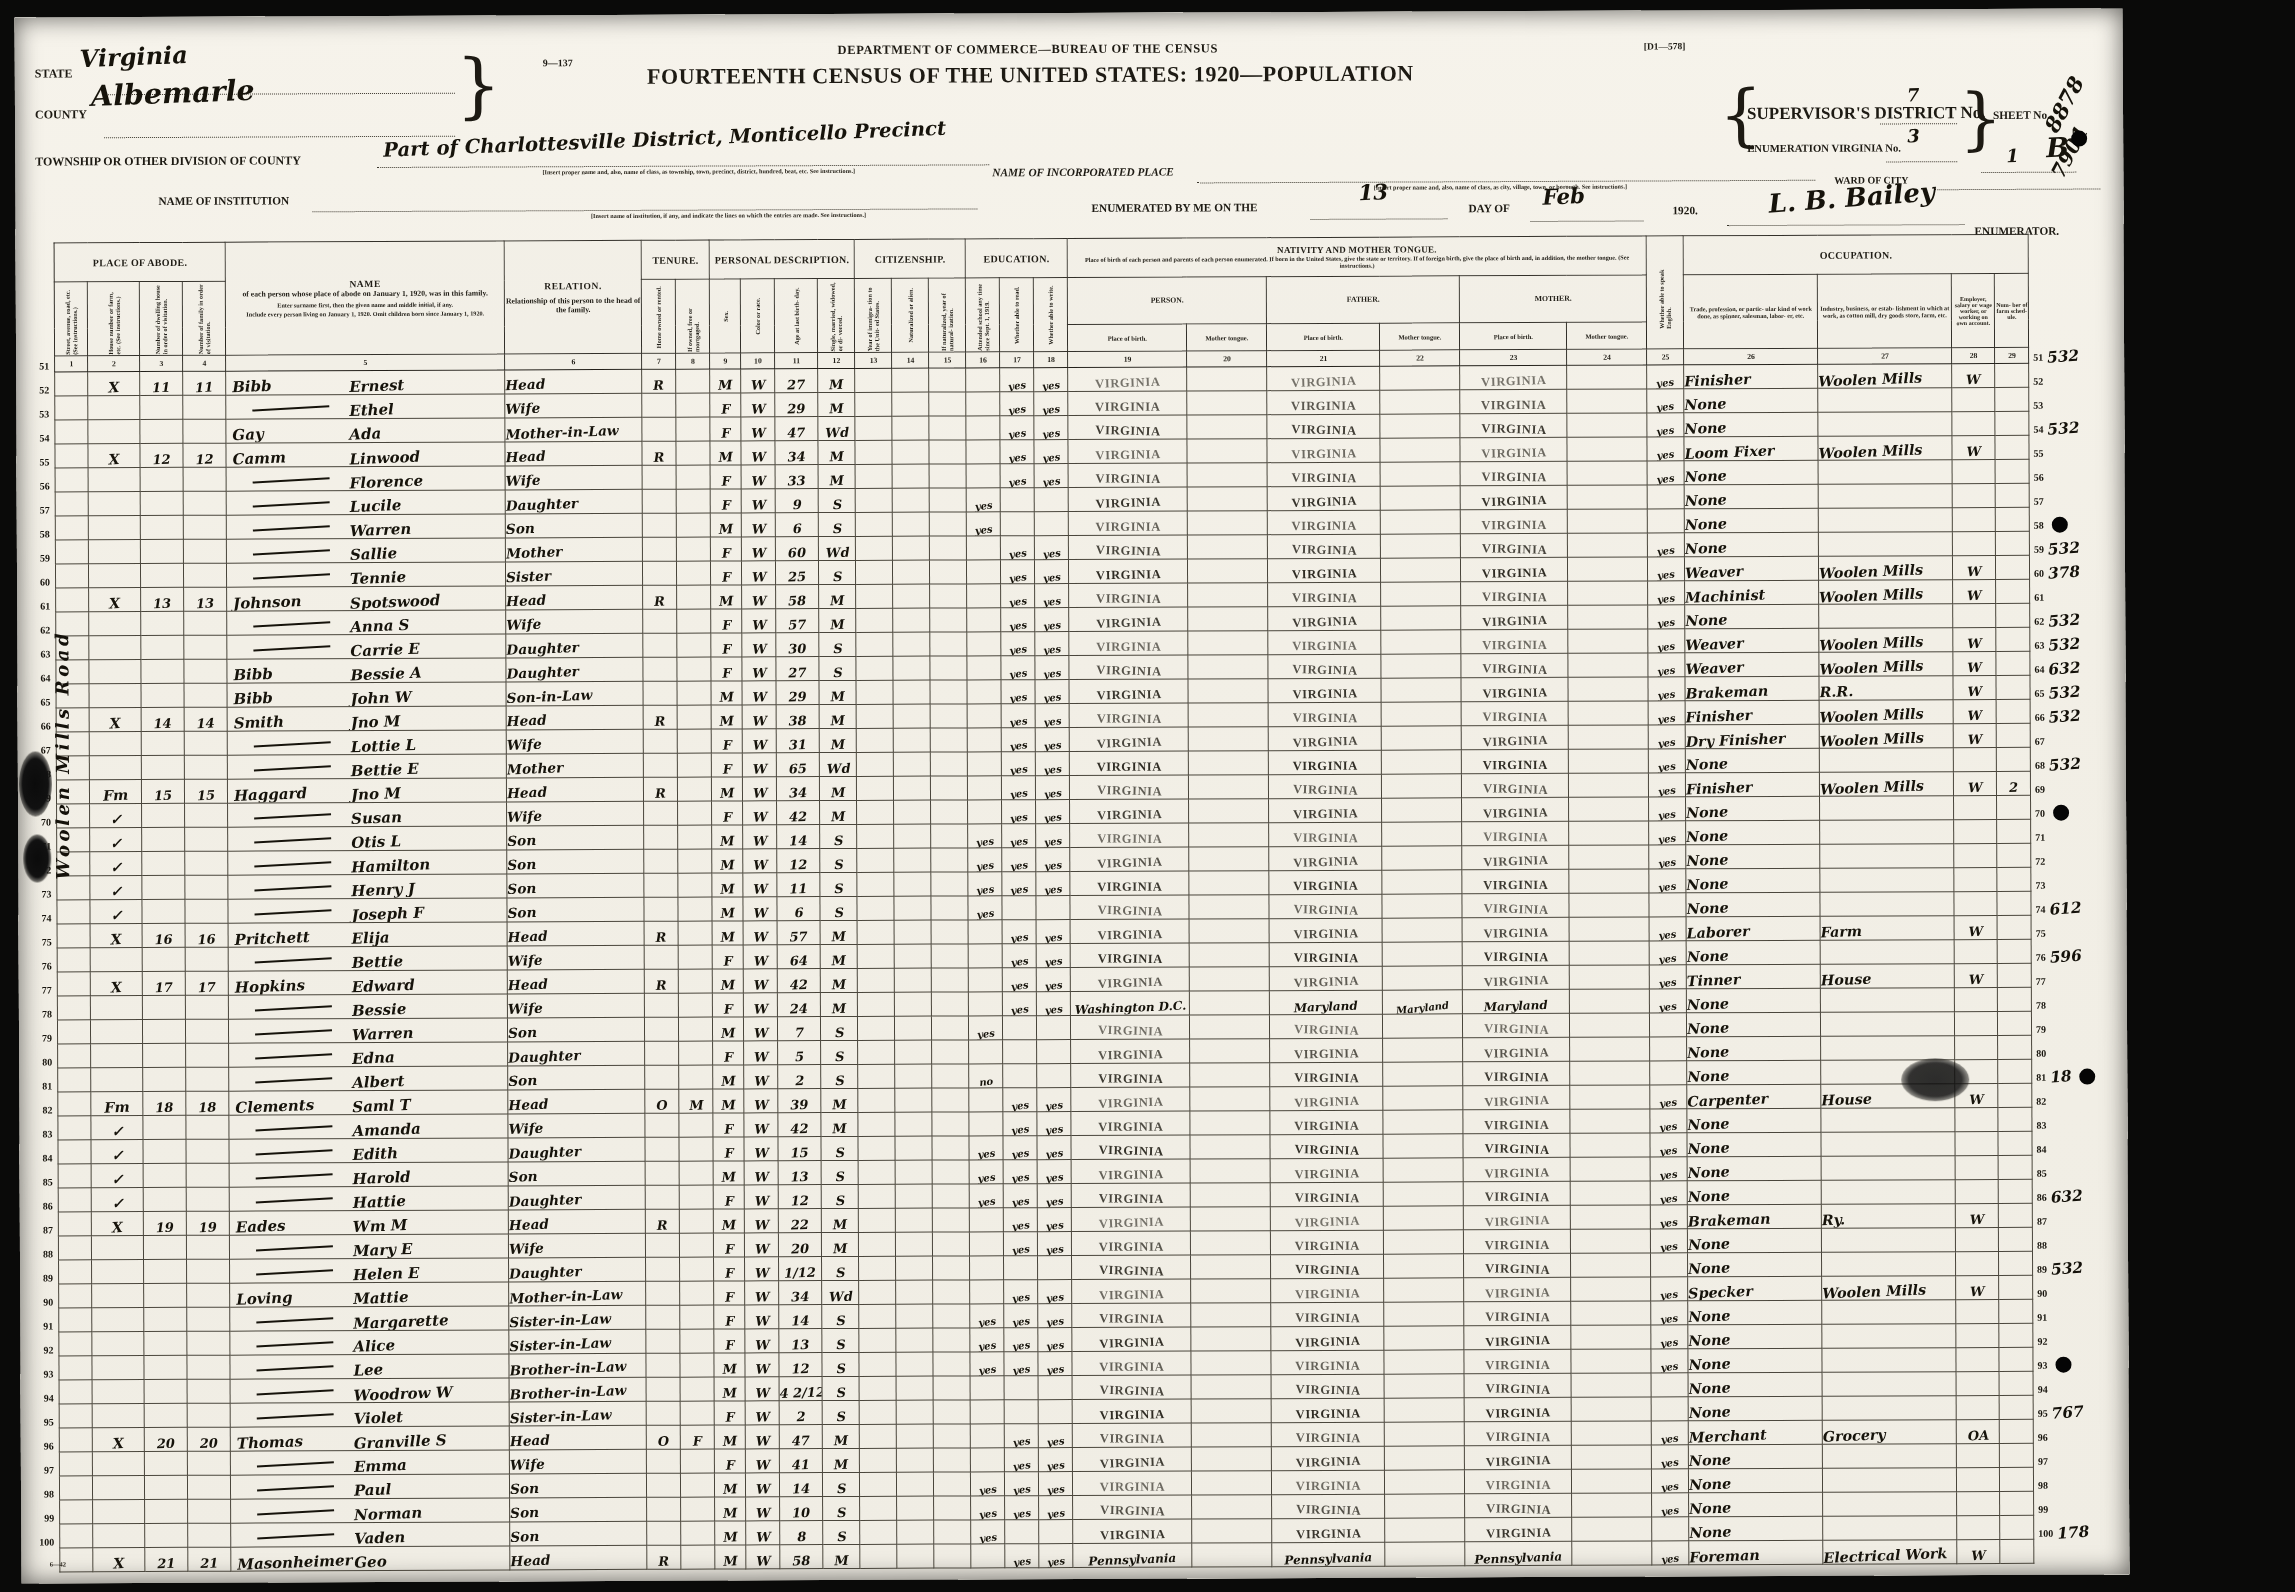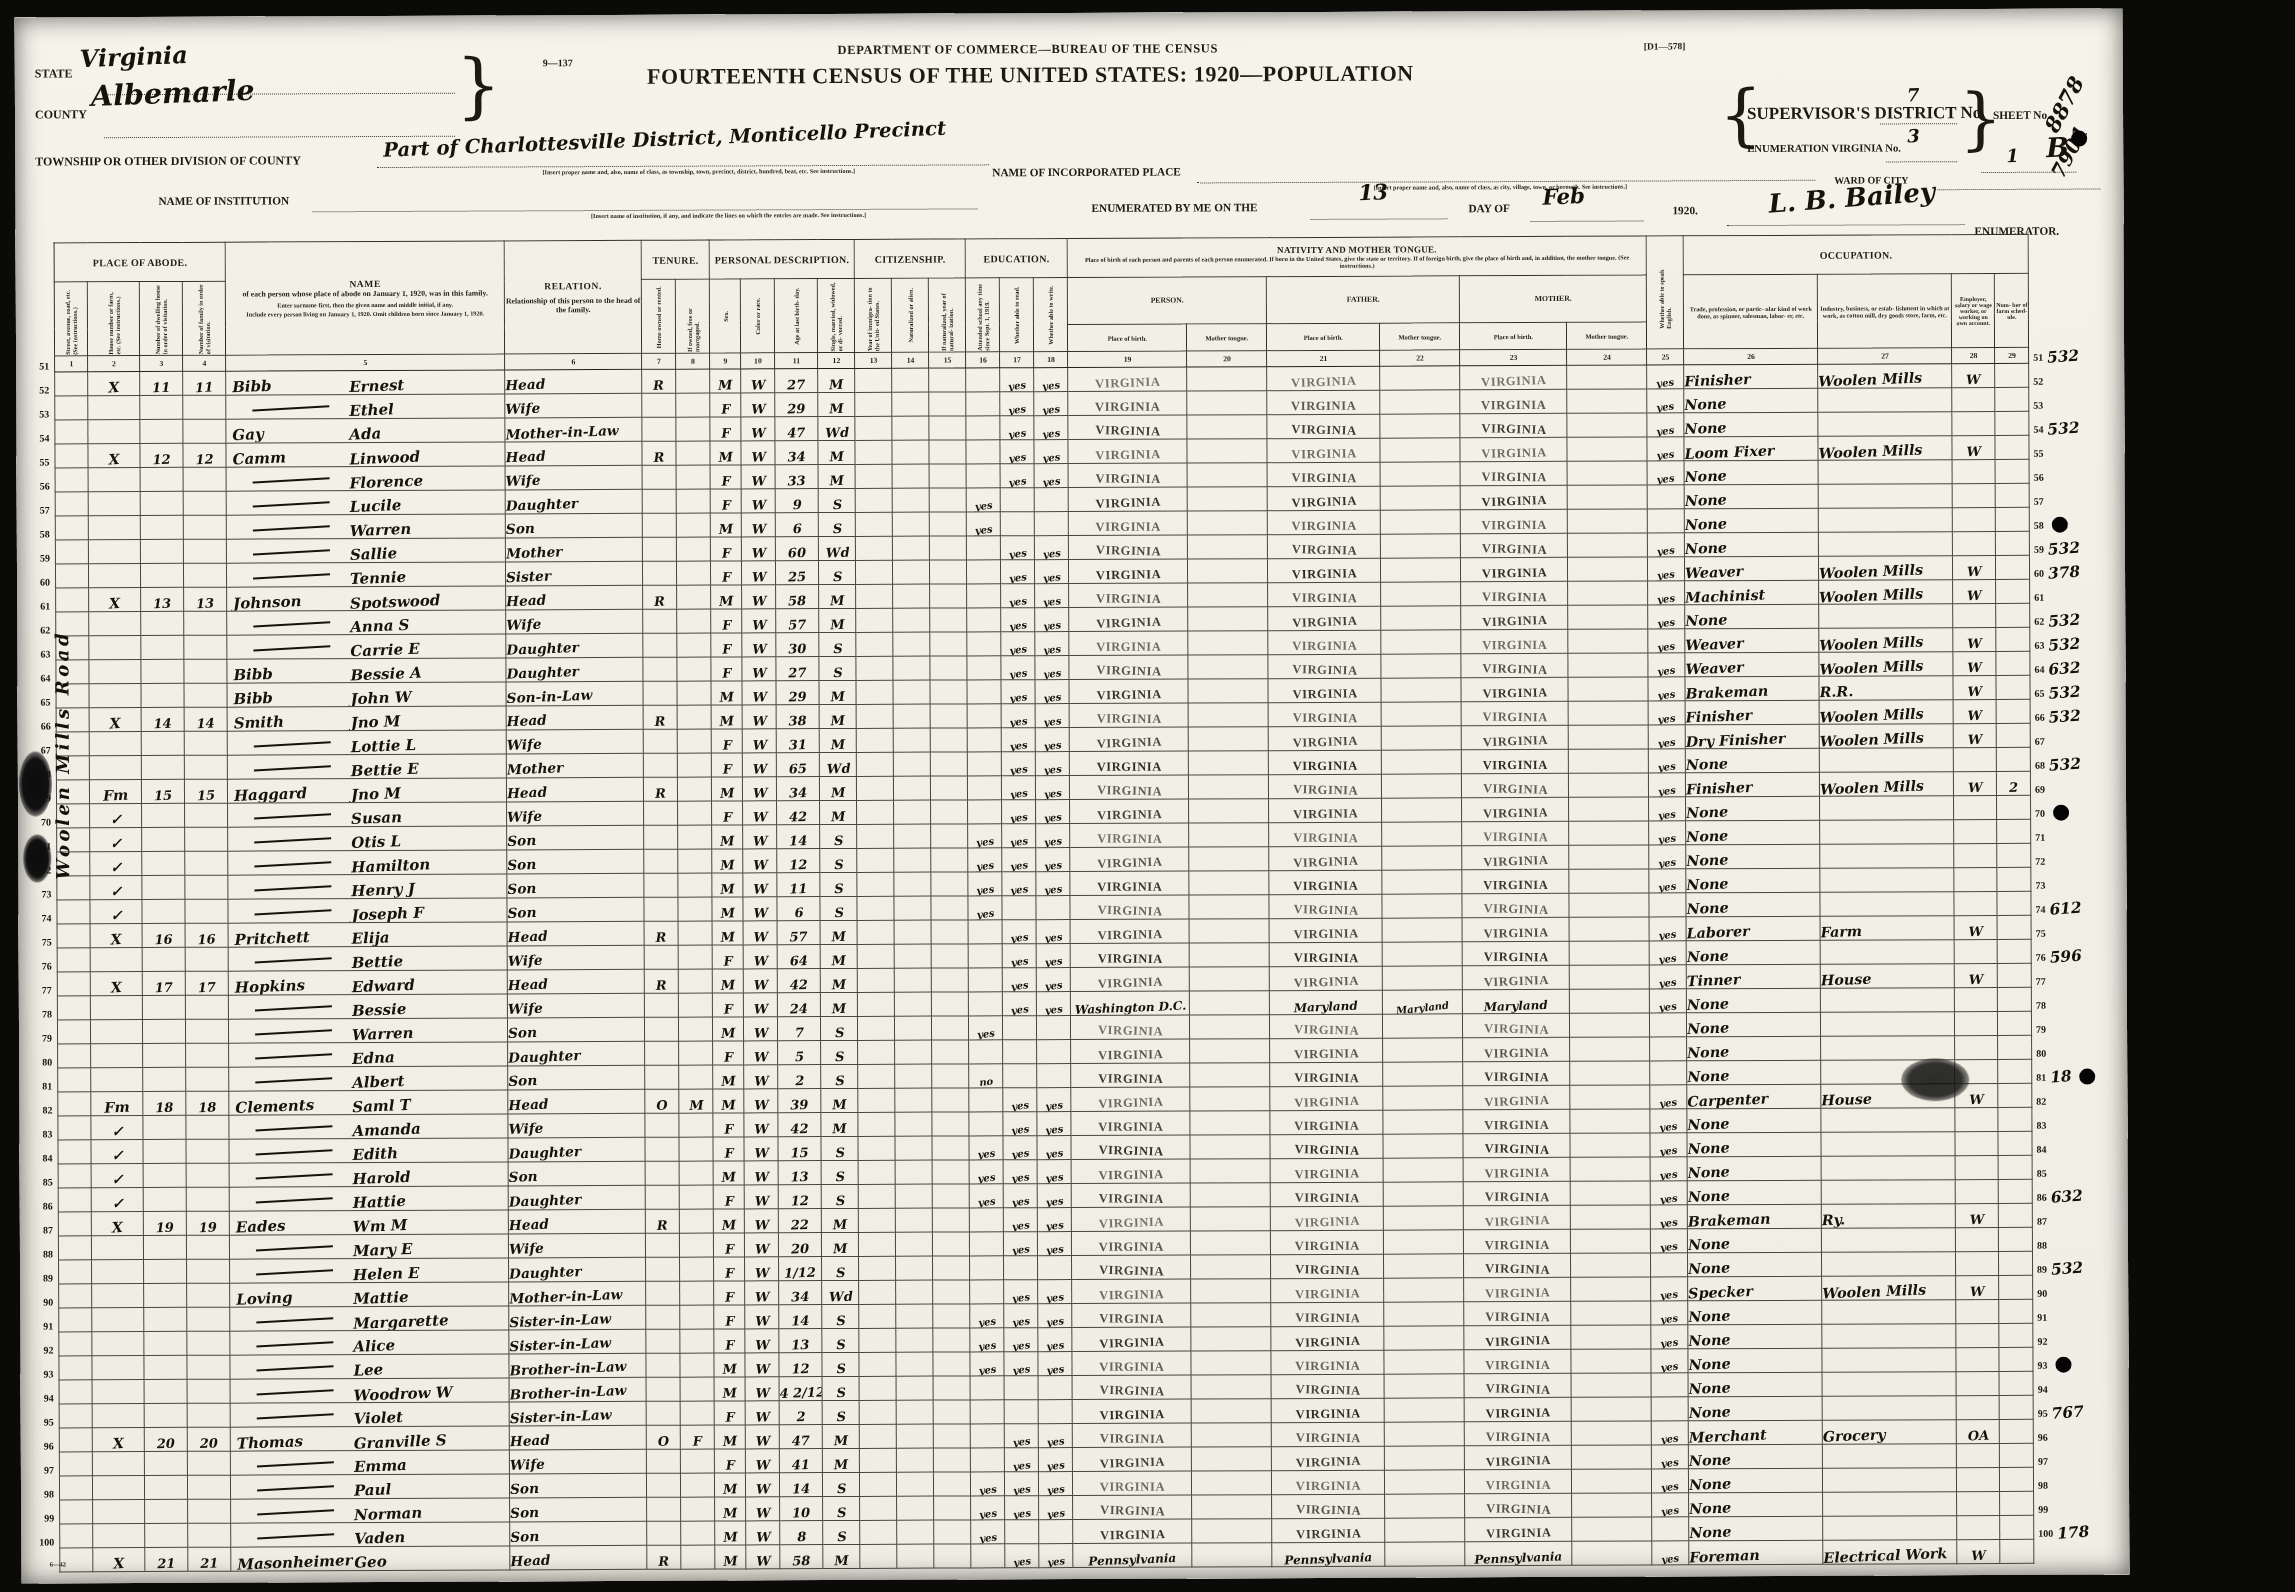--- a/index.html
+++ b/index.html
@@ -102,21 +102,21 @@
   <div class="abs hw" style="left:2031px;top:126px;font-size:27px;">B</div>
   <div class="abs hw" style="left:2020px;top:86px;font-size:21.4px;transform:rotate(-62deg);">8878</div>
   <div class="abs hw" style="left:2027px;top:134px;font-size:20px;transform:rotate(-62deg);">7901</div>
   <div class="abs punch" style="left:2051px;top:122px;"></div>
 
   <div class="abs pt" style="left:20px;top:137px;font-size:12px;">TOWNSHIP OR OTHER DIVISION OF COUNTY</div>
   <div class="abs hw" style="left:368px;top:116px;font-size:19.6px;">Part of Charlottesville District, Monticello Precinct</div>
   <div class="abs dots" style="left:362px;top:150px;width:612px;"></div>
   <div class="abs tiny" style="left:416px;top:153px;width:535px;text-align:center;font-size:6.2px;">[Insert proper name and, also, name of class, as township, town, precinct, district, hundred, beat, etc.  See instructions.]</div>
 
-  <div class="abs pt" style="left:977px;top:153px;font-size:11.3px;">NAME OF INCORPORATED PLACE</div>
+  <div class="abs pt" style="left:977px;top:153px;font-size:11.3px;font-style:italic;">NAME OF INCORPORATED PLACE</div>
   <div class="abs dots" style="left:1182px;top:169px;width:618px;"></div>
   <div class="abs tiny" style="left:1194px;top:172px;width:582px;text-align:center;font-size:6.2px;">[Insert proper name and, also, name of class, as city, village, town, or borough.  See instructions.]</div>
   <div class="abs pt" style="left:1819px;top:165px;font-size:10px;">WARD OF CITY</div>
   <div class="abs dots" style="left:1919px;top:179px;width:166px;"></div>
 
   <div class="abs pt" style="left:143px;top:178px;font-size:11.3px;">NAME OF INSTITUTION</div>
   <div class="abs dots" style="left:297px;top:194px;width:665px;"></div>
   <div class="abs tiny" style="left:416px;top:197px;width:594px;text-align:center;font-size:6.2px;">[Insert name of institution, if any, and indicate the lines on which the entries are made.  See instructions.]</div>
 
   <div class="abs pt" style="left:1076px;top:189px;font-size:11.3px;">ENUMERATED BY ME ON THE</div>

